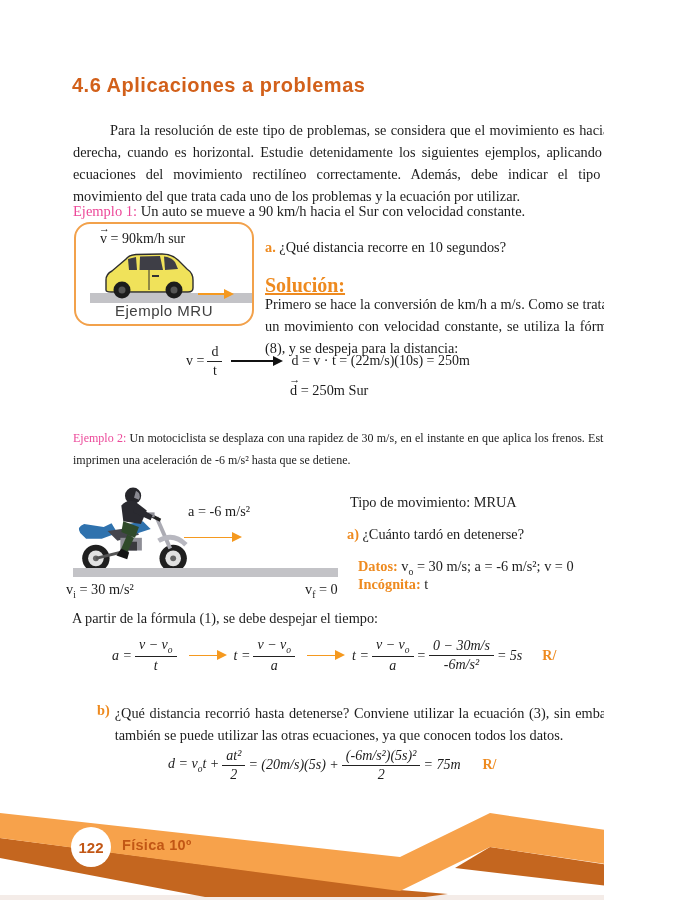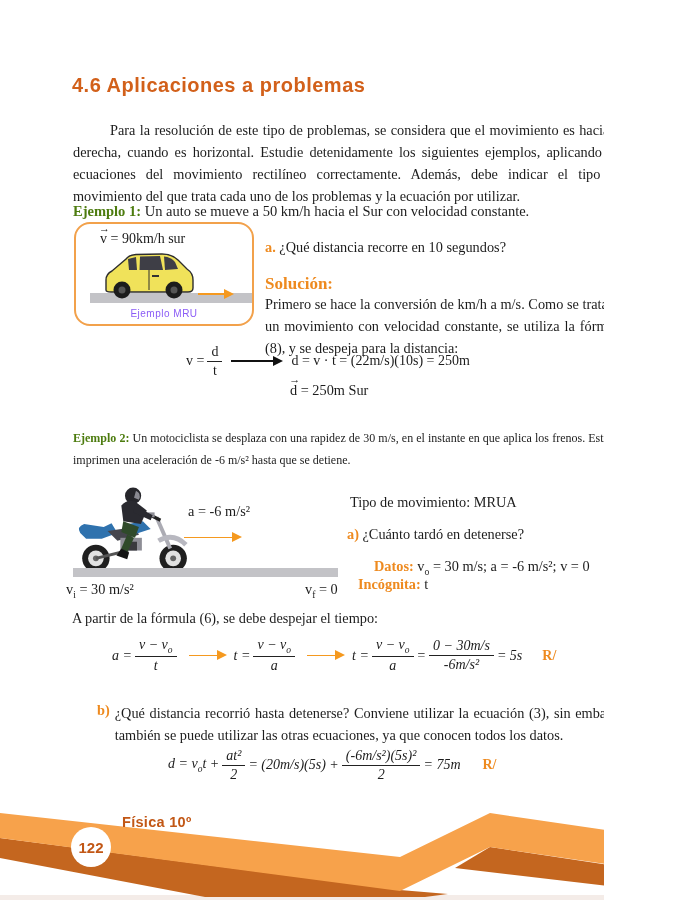--- a/index.html
+++ b/index.html
@@ -2,58 +2,58 @@
 <html><head>
 <meta charset="utf-8">
 <style>
   html,body{margin:0;padding:0;background:#ffffff;}
   .page{position:relative;width:604px;height:900px;background:#ffffff;overflow:hidden;
         font-family:"Liberation Serif", serif;color:#1c1c1c;}
   .abs{position:absolute;}
   .heading{font-family:"Liberation Sans", sans-serif;font-weight:bold;font-size:20px;
            letter-spacing:0.5px;color:#D2601A;}
   .body-text{font-size:14px;line-height:22px;text-align:justify;}
-  .teal{color:#4d7c0f;font-weight:bold;}
+  .teal{color:#ec4899;font-weight:normal;}
   .olabel{color:#EE8A1F;font-weight:bold;}
   .ital{font-style:italic;}
   
   .frac{display:inline-flex;flex-direction:column;align-items:center;line-height:1.12;
         vertical-align:middle;margin:0 3px;font-size:14px;}
   .frac .num{padding:0 4px 1px 4px;border-bottom:1.3px solid #222;}
   .frac .den{padding:1px 4px 0 4px;}
   
   .harrow{position:relative;height:2px;background:#111;display:inline-block;vertical-align:middle;}
   .harrow::after{content:"";position:absolute;right:-2px;top:-4.5px;
     border-left:10px solid #111;border-top:5px solid transparent;border-bottom:5px solid transparent;}
   .harrow.orange{background:#F5991F;}
   .harrow.orange::after{border-left-color:#F5991F;}
   .harrow.thin{height:1.6px;}
   
   .vec{position:relative;display:inline-block;}
   .vec .vec-arr{position:absolute;left:-1px;top:-0.80em;font-size:0.78em;color:#111;}
   .formula-row{display:flex;align-items:center;font-size:14px;white-space:nowrap;}
   .car-box{box-sizing:border-box;border:2px solid #F2A14B;border-radius:16px;background:#fff;}
   .road{background:#C3C3C7;}
-  .caption-mru{font-family:"Liberation Sans", sans-serif;font-size:10px;color:#8b5cf6;letter-spacing:0.5px;}
+  .caption-mru{font-family:"Liberation Sans", sans-serif;font-size:15px;color:#404040;letter-spacing:0.5px;}
   .fis-title{font-family:"Liberation Sans", sans-serif;font-weight:bold;font-size:14.5px;color:#C25715;letter-spacing:0.3px;}
   sub{font-size:0.68em;}
 </style>
 </head>
 <body>
 
 <div class="page">
 
   
   <div class="abs heading" style="left:72px;top:74px;">4.6 Aplicaciones a problemas</div>
 
   
   <div class="abs body-text" style="left:73px;top:119px;width:551px;text-indent:37px;font-size:14.3px;">Para la resolución de este tipo de problemas, se considera que el movimiento es hacia la derecha, cuando es horizontal. Estudie detenidamente los siguientes ejemplos, aplicando las ecuaciones del movimiento rectilíneo correctamente. Además, debe indicar el tipo de movimiento del que trata cada uno de los problemas y la ecuación por utilizar.</div>
 
   
-  <div class="abs body-text" style="left:73px;top:200px;width:553px;font-size:14.5px;"><span class="teal">Ejemplo 1:</span><span> Un auto se mueve a 50 km/h hacia el Sur con velocidad constante.</span></div>
+  <div class="abs body-text" style="left:73px;top:200px;width:553px;font-size:14.5px;"><span class="teal">Ejemplo 1:</span><span> Un auto se mueve a 90 km/h hacia el Sur con velocidad constante.</span></div>
 
   
   <div class="abs car-box" style="left:74px;top:222px;width:180px;height:104px;">
     <div class="abs" style="left:24px;top:7px;font-size:14px;">
       <span class="vec"><span class="vec-arr">→</span><span>v</span></span><span> = 90km/h sur</span>
     </div>
     <div class="abs road" style="left:14px;top:69px;width:162px;height:10px;"></div>
     <svg class="abs" style="left:24px;top:26px;" width="96" height="50" viewBox="0 0 96 50">
       <path d="M6,40 L6,30 Q6,24 12,21 L26,9 Q29,5 36,4.5 L62,4 Q72,4 78,10 L87,19 Q93,23 93,30 L93,38 Q93,42 88,42 L11,42 Q6,42 6,40 Z" fill="#F0E25A" stroke="#2E2E2E" stroke-width="1.4"></path>
       <path d="M28,9 L36,7 L37,20 L29,20 Z" fill="#3E3E46"></path>
@@ -66,21 +66,21 @@
       <circle cx="74" cy="40" r="8.5" fill="#1C1C1C"></circle>
         <circle cx="74" cy="40" r="3.5" fill="#555"></circle>
     </svg>
     <span class="abs harrow orange" style="left:122px;top:60px;width:34px;"></span>
     <div class="abs caption-mru" style="left:0;right:0;bottom:5px;text-align:center;">Ejemplo MRU</div>
   </div>
 
   
   <div class="abs" style="left:265px;top:239px;font-size:14.3px;"><span class="olabel">a.</span><span> ¿Qué distancia recorre en 10 segundos?</span></div>
 
-  <div class="abs olabel" style="left:265px;top:274px;font-size:17px;">Solución:</div>
+  <div class="abs olabel" style="left:265px;top:274px;font-size:20px;text-decoration:underline;">Solución:</div>
 
   <div class="abs body-text" style="left:265px;top:293px;width:360px;font-size:14.3px;">Primero se hace la conversión de km/h a m/s. Como se trata de un movimiento con velocidad constante, se utiliza la fórmula (8), y se despeja para la distancia:</div>
 
   
   <div class="abs formula-row" style="left:186px;top:344px;">
     <span>v =</span>
     <span class="frac">
       <span class="num">d</span>
       <span class="den">t</span>
     </span>
@@ -125,24 +125,24 @@
 
   <div class="abs" style="left:188px;top:503px;font-size:14.3px;">a = -6 m/s²</div>
   <span class="abs harrow orange thin" style="left:184px;top:527px;width:56px;"></span>
   <div class="abs road" style="left:73px;top:568px;width:265px;height:9px;"></div>
   <div class="abs" style="left:66px;top:581px;font-size:14.3px;">v<sub>i</sub> = 30 m/s²</div>
   <div class="abs" style="left:305px;top:581px;font-size:14.3px;">v<sub>f</sub> = 0</div>
 
   
   <div class="abs" style="left:350px;top:494px;font-size:14.3px;">Tipo de movimiento: MRUA</div>
   <div class="abs" style="left:347px;top:526px;font-size:14.3px;"><span class="olabel">a)</span><span> ¿Cuánto tardó en detenerse?</span></div>
-  <div class="abs" style="left:358px;top:558px;font-size:14.3px;margin-left:16px;"><span class="olabel">Datos:</span><span> v<sub>o</sub> = 30 m/s; a = -6 m/s²; v = 0</span></div>
+  <div class="abs" style="left:358px;top:558px;font-size:14.3px;"><span class="olabel">Datos:</span><span> v<sub>o</sub> = 30 m/s; a = -6 m/s²; v = 0</span></div>
   <div class="abs" style="left:358px;top:576px;font-size:14.3px;"><span class="olabel">Incógnita:</span><span> t</span></div>
 
-  <div class="abs" style="left:72px;top:610px;font-size:14.3px;">A partir de la fórmula (6), se debe despejar el tiempo:</div>
+  <div class="abs" style="left:72px;top:610px;font-size:14.3px;">A partir de la fórmula (1), se debe despejar el tiempo:</div>
 
   
   <div class="abs formula-row ital" style="left:112px;top:637px;">
     <span>a =</span>
     <span class="frac">
       <span class="num">v − v<sub>o</sub></span>
       <span class="den">t</span>
     </span>
     <span class="harrow orange thin" style="width:36px;margin:0 9px;"></span>
     <span>t =</span>
@@ -190,15 +190,15 @@
   
   <svg class="abs" style="left:0;top:800px;" width="694" height="100" viewBox="0 0 694 100">
     <rect x="0" y="95" width="694" height="5" fill="#F4ECE8"></rect>
     <path d="M0,38 L400,90 L448,94 L425,97 L205,97 L0,58 Z" fill="#C4661F"></path>
     <path d="M490,47 L694,78 L694,96 L455,68 Z" fill="#C4661F"></path>
     <path d="M0,13 L400,57 L490,13 L694,43 L694,77 L490,47 L400,91 L0,38 Z" fill="#F7A24B"></path>
     <rect x="678" y="40" width="16" height="55" fill="#C05E1C"></rect>
     <circle cx="91" cy="47" r="20" fill="#ffffff"></circle>
     <text x="91" y="52.5" text-anchor="middle" font-family="Liberation Sans, sans-serif" font-weight="bold" font-size="15" fill="#C25715">122</text>
   </svg>
-  <div class="abs fis-title" style="left:122px;top:814px;">Física 10º</div>
+  <div class="abs fis-title" style="left:122px;top:837px;">Física 10º</div>
 
 </div>
 
 </body></html>

